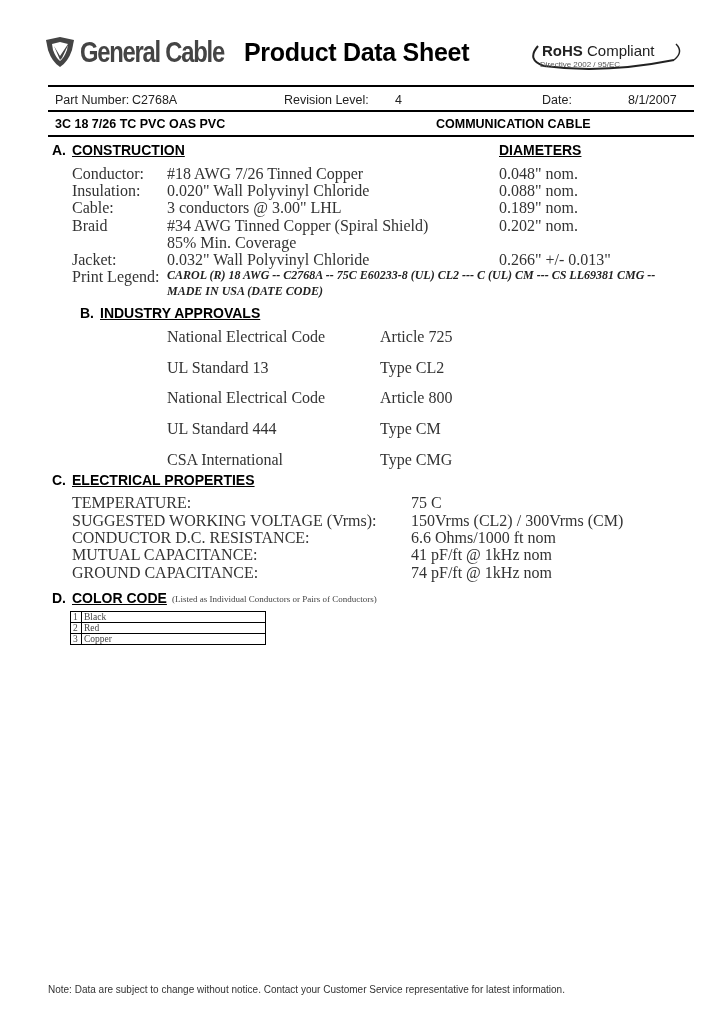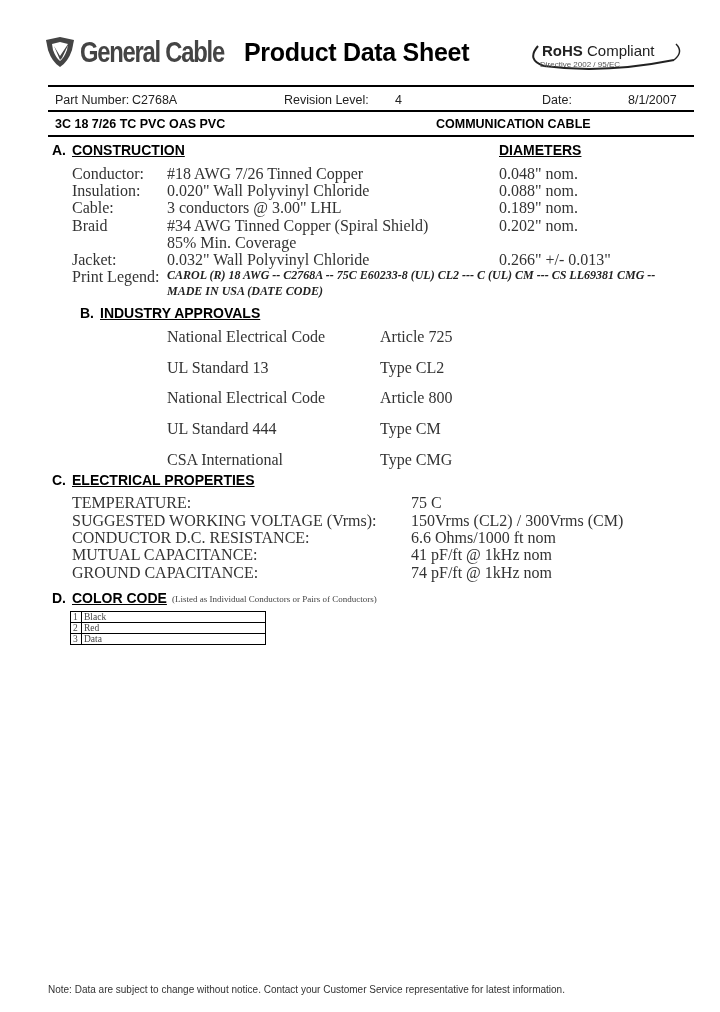--- a/index.html
+++ b/index.html
@@ -151,18 +151,18 @@
       <tr>
     <td class="num">1</td>
     <td>Black</td>
   </tr>
   <tr>
     <td class="num">2</td>
     <td>Red</td>
   </tr>
   <tr>
     <td class="num">3</td>
-    <td>Data</td>
+    <td>Copper</td>
   </tr>
 </tbody>
   </table>
 
 <div class="abs footnote">Note:  Data are subject to change without notice.  Contact your Customer Service representative for latest information.</div>
 
 </body></html>

